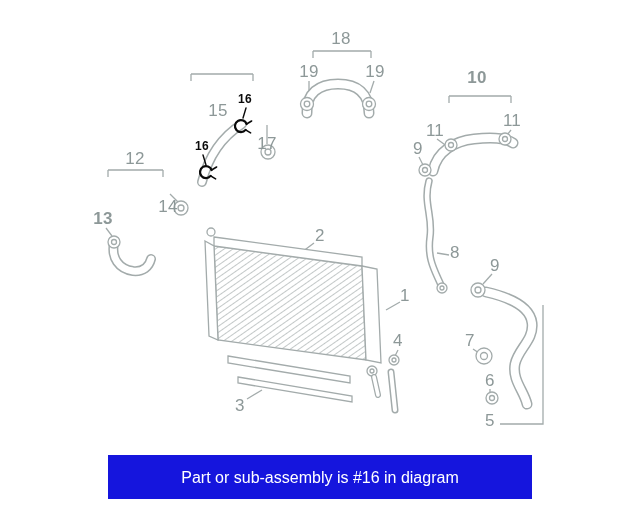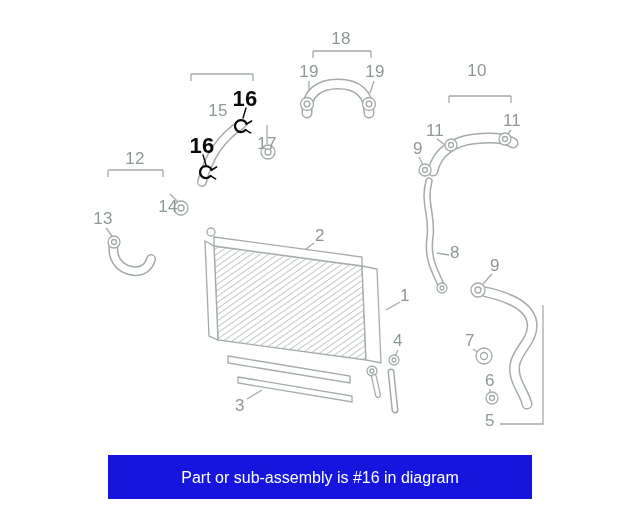--- a/index.html
+++ b/index.html
@@ -22,21 +22,21 @@
   .hatchline{stroke:var(--line);stroke-width:1;opacity:.65;}
   .tube-o{stroke:var(--line);fill:none;stroke-linecap:round;}
   .tube-i{stroke:#ffffff;fill:none;stroke-linecap:round;}
   .blk{stroke:var(--highlight);fill:none;stroke-linecap:round;}
   
   .labels{position:absolute;left:0;top:0;width:640px;height:512px;pointer-events:none;}
   .plabel{
     position:absolute;transform:translate(-50%,-50%);
     font-size:17px;color:var(--label);letter-spacing:.3px;white-space:nowrap;
   }
-  .plabel.hl{color:var(--highlight);font-weight:700;font-size:22px;}
+  .plabel.hl{color:var(--highlight);font-weight:700;font-size:12px;}
   
   .banner{
     position:absolute;left:50%;top:455px;transform:translateX(-50%);
     width:424px;height:44px;background:var(--banner-bg);color:var(--banner-text);
     display:flex;flex-direction:column;justify-content:center;align-items:center;
     font-size:16px;line-height:21px;text-align:center;
   }
 </style>
 </head>
 <body>
@@ -178,22 +178,22 @@
   <div class="labels" id="labels">
       <span class="plabel" style="left: 341px; top: 39px;">18</span>
       <span class="plabel" style="left: 309px; top: 72px;">19</span>
       <span class="plabel" style="left: 375px; top: 72px;">19</span>
       <span class="plabel" style="left: 218px; top: 63px; margin-top: 48px;">15</span>
       <span class="plabel hl" style="left: 245px; top: 99px;">16</span>
       <span class="plabel" style="left: 267px; top: 116px; margin-top: 28px;">17</span>
       <span class="plabel hl" style="left: 202px; top: 146px;">16</span>
       <span class="plabel" style="left: 135px; top: 159px;">12</span>
       <span class="plabel" style="left: 168px; top: 186px; margin-top: 21px;">14</span>
-      <span class="plabel" style="left: 103px; top: 219px;">13</span>
-      <span class="plabel" style="left: 477px; top: 71px;">10</span>
+      <span class="plabel" style="left: 103px; top: 219px; font-weight: bold;">13</span>
+      <span class="plabel" style="left: 477px; top: 78px; font-weight: bold;">10</span>
       <span class="plabel" style="left: 435px; top: 131px;">11</span>
       <span class="plabel" style="left: 512px; top: 121px;">11</span>
       <span class="plabel" style="left: 418px; top: 149px;">9</span>
       <span class="plabel" style="left: 455px; top: 253px;">8</span>
       <span class="plabel" style="left: 495px; top: 266px;">9</span>
       <span class="plabel" style="left: 320px; top: 236px;">2</span>
       <span class="plabel" style="left: 405px; top: 296px;">1</span>
       <span class="plabel" style="left: 398px; top: 341px;">4</span>
       <span class="plabel" style="left: 240px; top: 406px;">3</span>
       <span class="plabel" style="left: 470px; top: 341px;">7</span>

